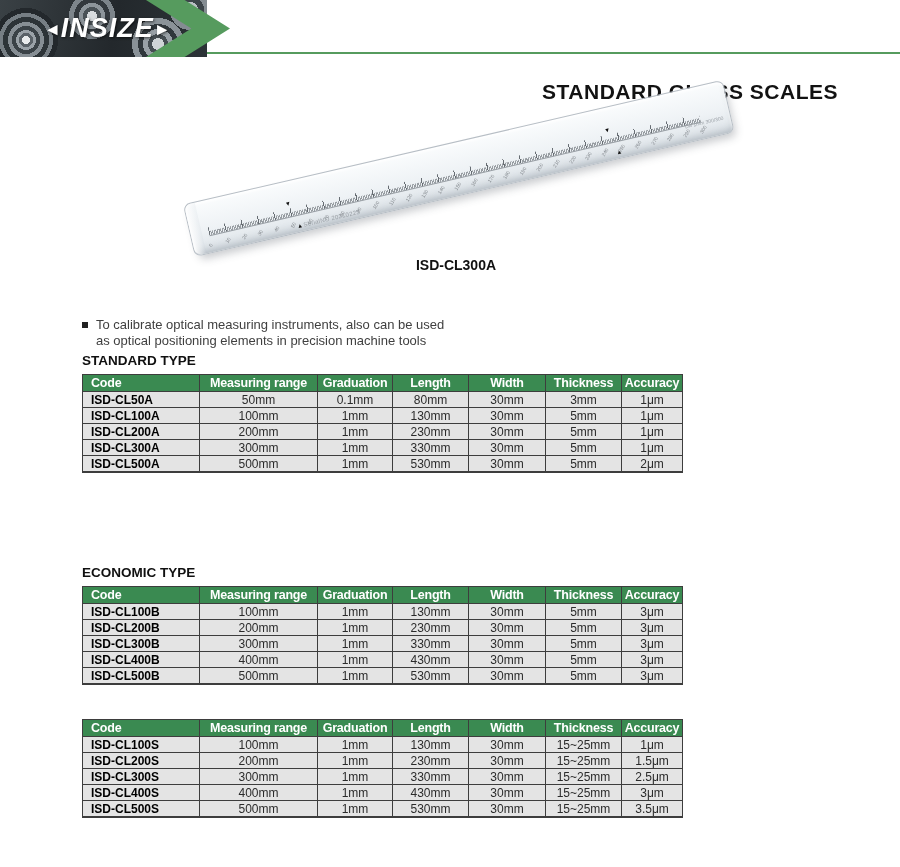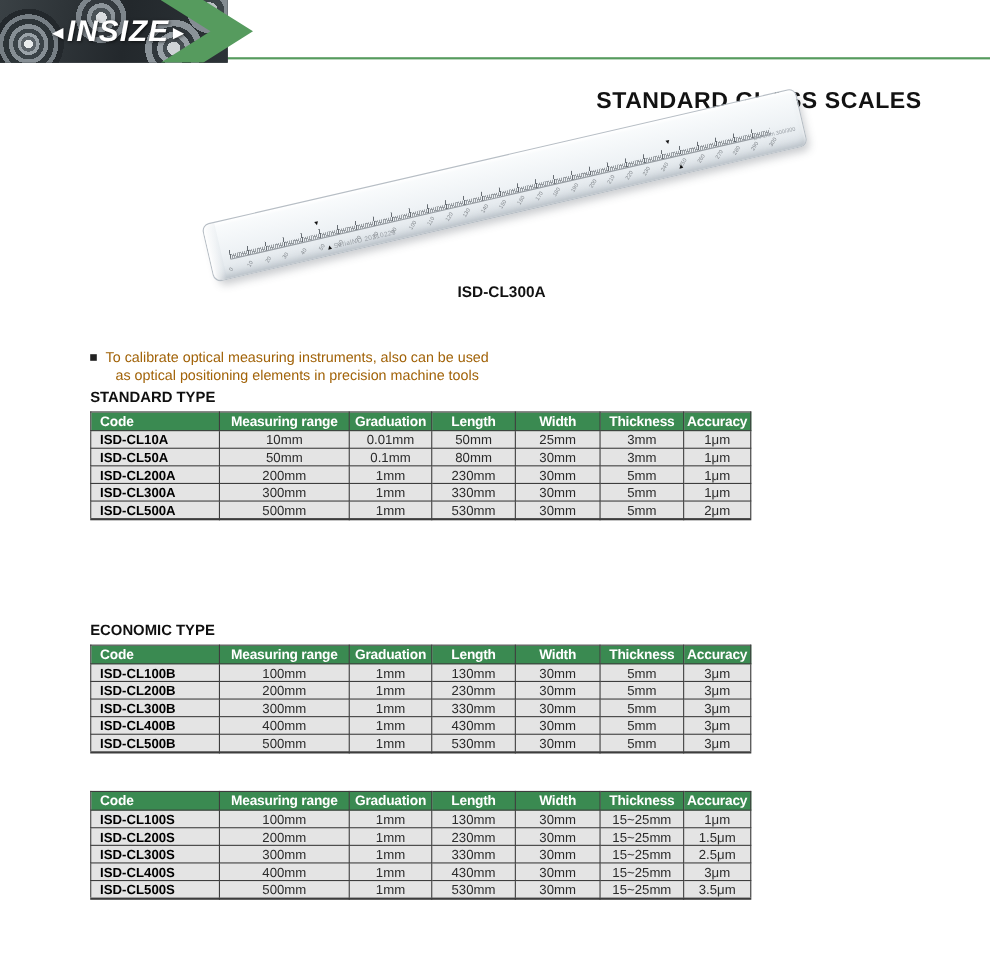--- a/index.html
+++ b/index.html
@@ -55,21 +55,21 @@
   .ruler-serial{position:absolute;left:112px;bottom:3px;font-size:6px;color:#9aa0a6;
     letter-spacing:.3px;white-space:nowrap;}
   .ruler-div{position:absolute;right:7px;bottom:13px;font-size:5px;color:#9aa0a6;
     white-space:nowrap;}
   .model-label{position:absolute;left:356px;top:257px;width:200px;text-align:center;
     font-size:14px;font-weight:bold;color:#111;}
 
   
   .intro{position:absolute;left:82px;top:317px;display:flex;}
   .intro .sq{width:6px;height:6px;background:#222;margin:5px 8px 0 0;flex:none;}
-  .intro .lines{font-size:13px;line-height:16px;color:#a16207;text-align:center;}
+  .intro .lines{font-size:13px;line-height:16px;color:#404040;}
 
   
   .section{position:absolute;left:82px;width:712px;}
   .sec-1{top:353px;} .sec-2{top:565px;} .sec-3{top:719px;}
   .sec-head{margin:0 0 5px;font-size:13.5px;line-height:16px;font-weight:bold;color:#101010;
     white-space:nowrap;}
   .sec-note{font-size:12.5px;letter-spacing:-.6px;font-weight:bold;}
   table.spec{border-collapse:collapse;table-layout:fixed;width:600px;
     border:1px solid #3d3d3d;border-bottom-width:2px;}
   table.spec th{background:var(--table-header-green);color:#fff;font-size:12.5px;
@@ -165,35 +165,35 @@
             <th>Measuring range</th>
             <th>Graduation</th>
             <th>Length</th>
             <th>Width</th>
             <th>Thickness</th>
             <th>Accuracy</th>
           </tr>
         </thead>
         <tbody>
           <tr>
-            <td class="code">ISD-CL10A</td>
-            <td>10mm</td>
-            <td>0.01mm</td>
-            <td>50mm</td>
-            <td>25mm</td>
-            <td>3mm</td>
-            <td>1μm</td>
-          </tr>
-          <tr>
             <td class="code">ISD-CL50A</td>
             <td>50mm</td>
             <td>0.1mm</td>
             <td>80mm</td>
             <td>30mm</td>
             <td>3mm</td>
+            <td>1μm</td>
+          </tr>
+          <tr>
+            <td class="code">ISD-CL100A</td>
+            <td>100mm</td>
+            <td>1mm</td>
+            <td>130mm</td>
+            <td>30mm</td>
+            <td>5mm</td>
             <td>1μm</td>
           </tr>
           <tr>
             <td class="code">ISD-CL200A</td>
             <td>200mm</td>
             <td>1mm</td>
             <td>230mm</td>
             <td>30mm</td>
             <td>5mm</td>
             <td>1μm</td>

